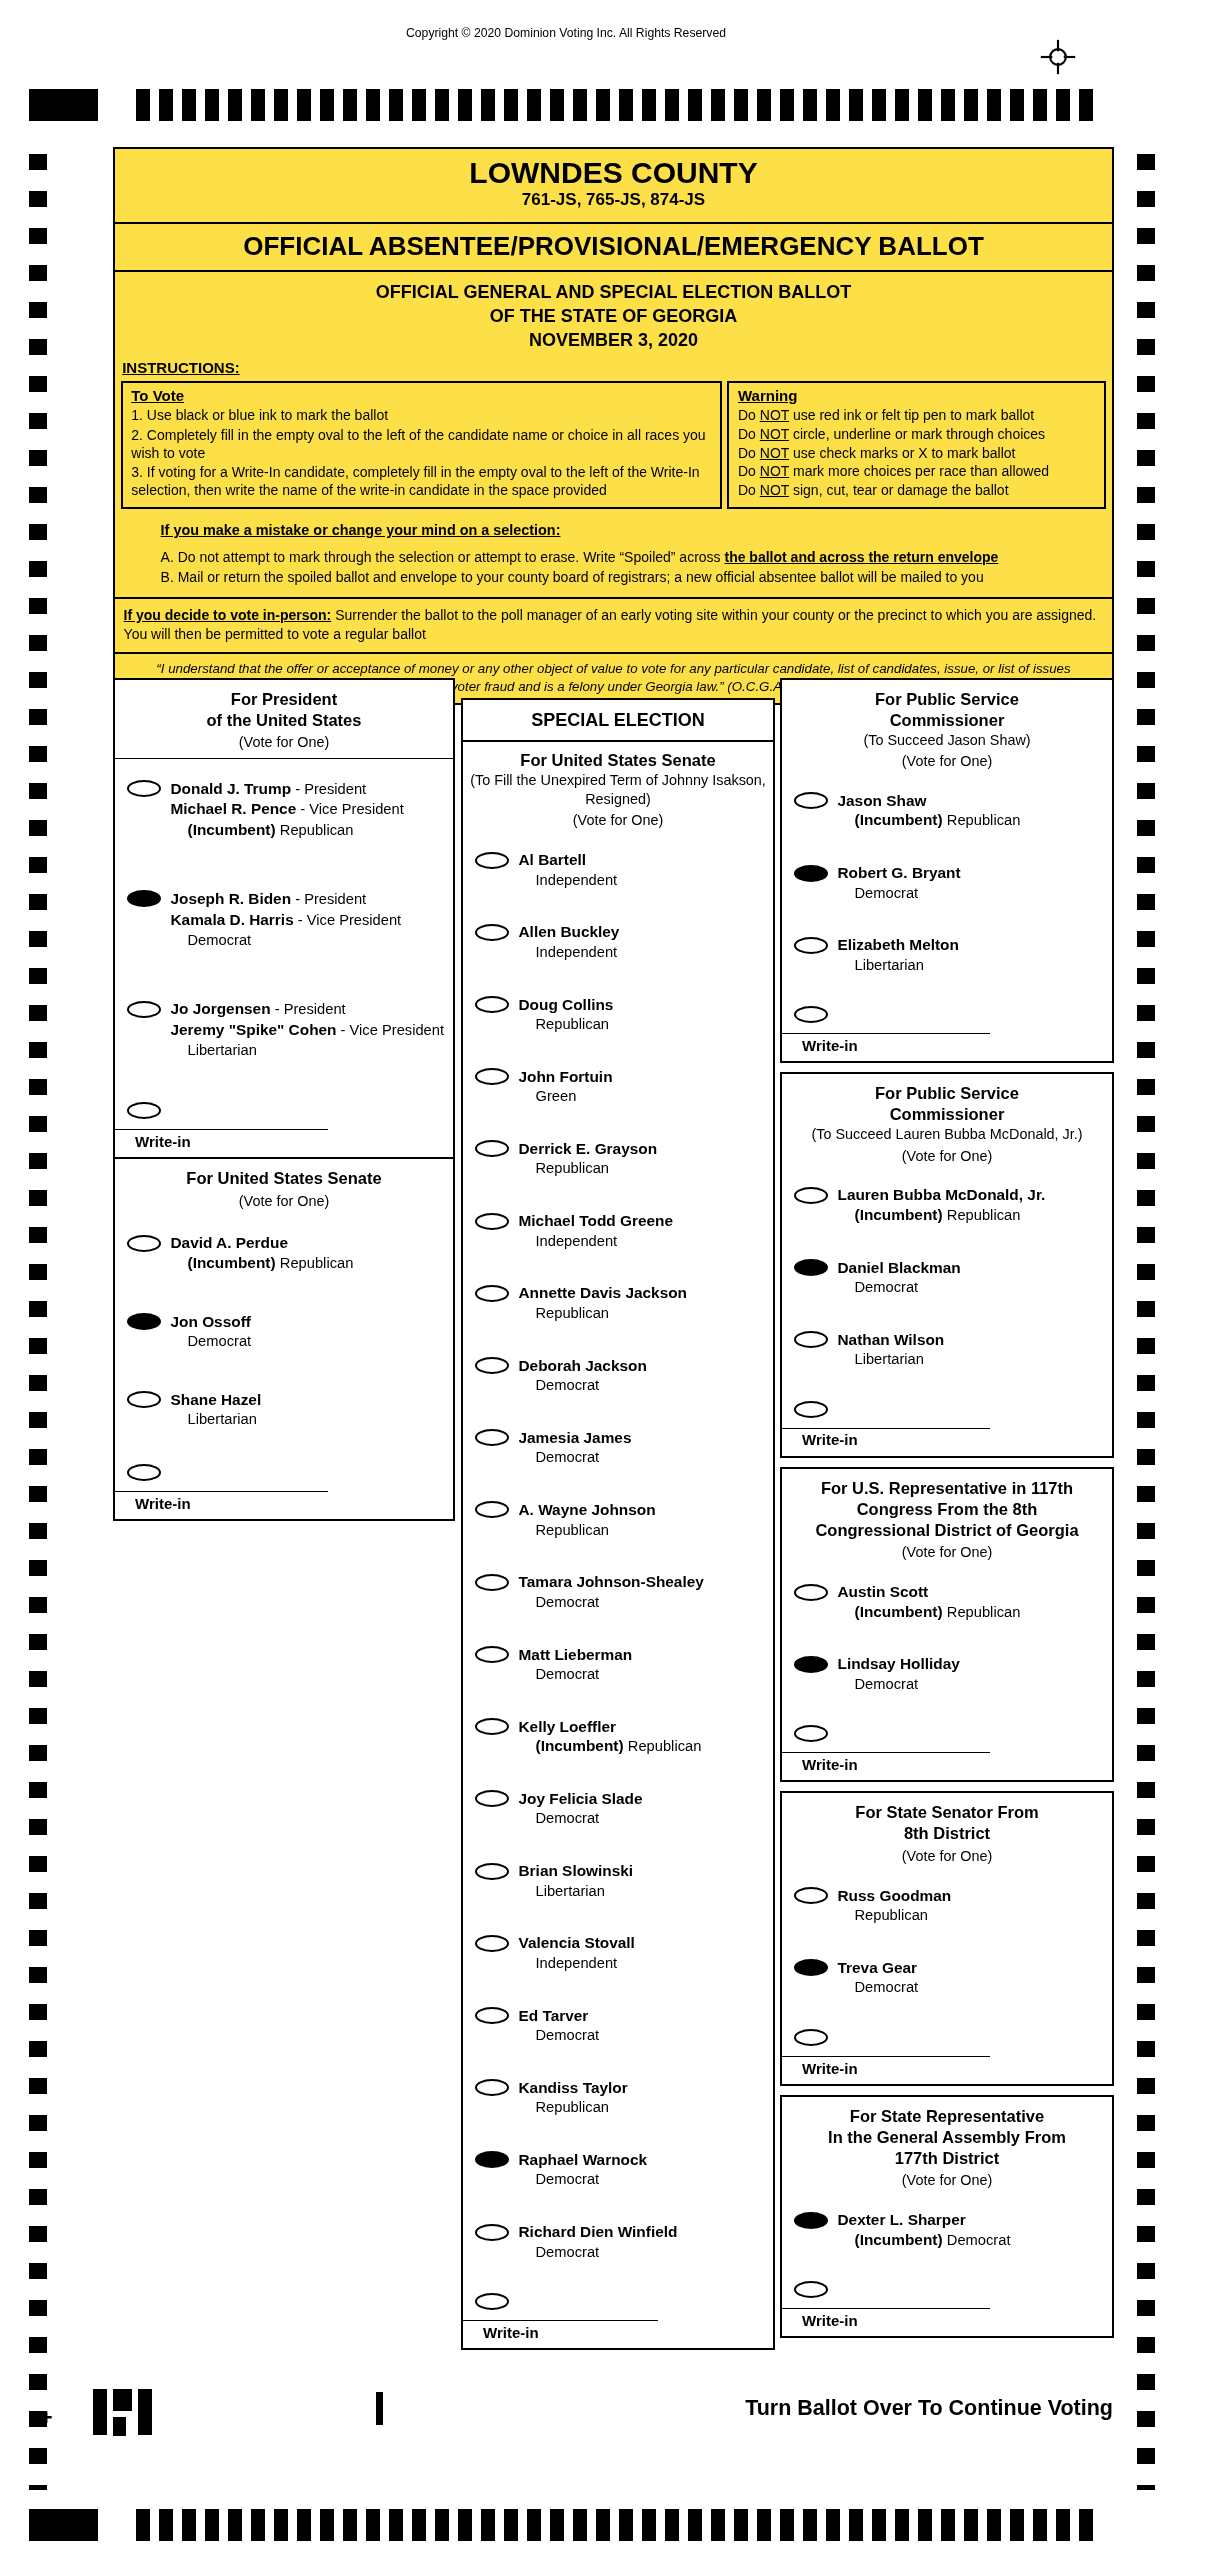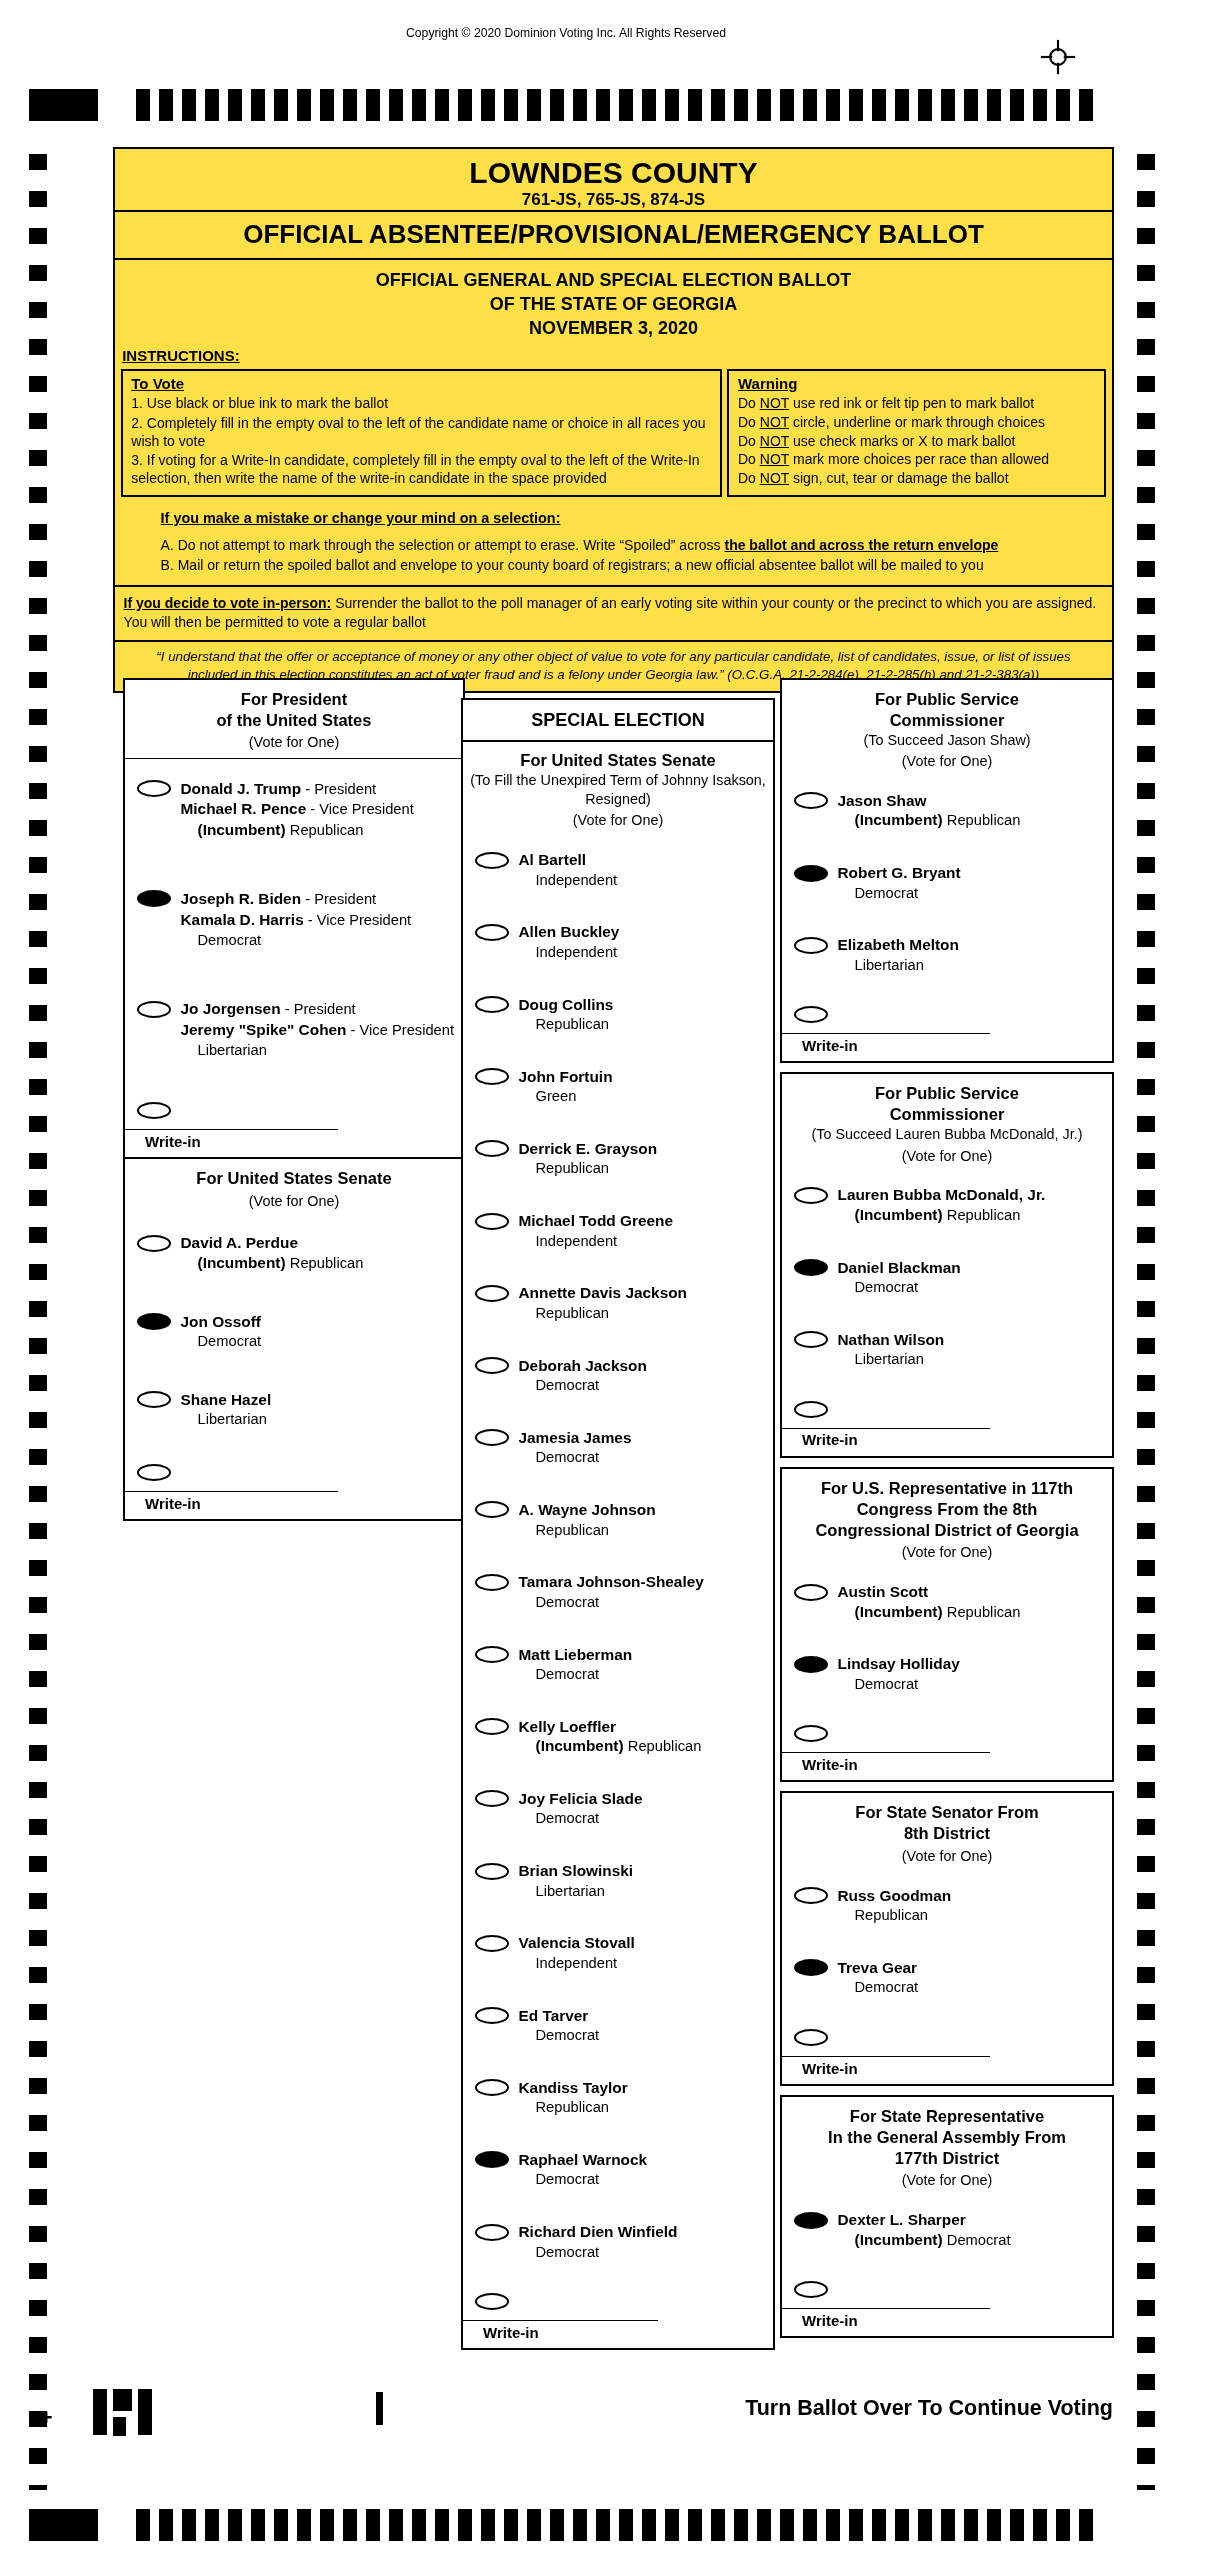--- a/index.html
+++ b/index.html
@@ -18,21 +18,21 @@
   .t-top { top:89px; } .t-bottom { top:2509px; }
   .tb-tl { left:29px; top:89px; width:69px; height:32px; }
   .tb-bl { left:29px; top:2509px; width:69px; height:32px; }
   .t-left, .t-right { position:absolute; top:154px; width:18px; height:2336px;
     background:repeating-linear-gradient(180deg,#000 0 16px,transparent 16px 37px); }
   .t-left { left:29px; } .t-right { left:1137px; }
 
   
   .headbox { position:absolute; left:113px; top:147px; width:1001px; border:2.2px solid #000; background:#fde047; }
   .county { font-size:30px; font-weight:bold; text-align:center; padding-top:7.2px; line-height:34px; }
-  .ids { font-size:17px; font-weight:bold; text-align:center; padding-bottom:0; }
+  .ids { font-size:17px; font-weight:bold; text-align:center; padding-bottom:12px; }
   .hr { border-top:2.2px solid #000; }
   .btype { font-size:26px; font-weight:bold; text-align:center; padding:7.2px 0; }
   .elines { padding:8.6px 0 4.3px; }
   .eline { font-size:18px; font-weight:bold; text-align:center; line-height:24px; }
   .insr-label { font-size:15px; font-weight:bold; text-decoration:underline; padding:2.9px 7.2px 2.9px; }
   .iboxes { display:flex; gap:5.7px; margin:1.4px 5.7px 7.2px; align-items:stretch;border-radius:30px; }
   .tovote { width:601px; border:2.2px solid #000; padding:4.3px 8.6px 7.2px; }
   .warning { flex:1; border:2.2px solid #000; padding:4.3px 8.6px 7.2px; }
   .ibox-title { font-weight:bold; text-decoration:underline; font-size:15px; margin-bottom:2.2px; }
   .tv-item { font-size:14px; line-height:18px; margin:1.4px 0; }
@@ -41,21 +41,21 @@
   .mistake { padding:4.3px 8.6px 8.6px; font-size:14px; line-height:18.7px;margin-left:37px; }
   .m-title { font-weight:bold; text-decoration:underline; font-size:14.4px; margin-bottom:8.6px; }
   .m-item { margin:1.4px 0; }
   .m-bu { font-weight:bold; text-decoration:underline; }
   .inperson { border-top:2.2px solid #000; padding:7.2px 8.6px 8.6px; font-size:14px; line-height:18.7px; }
   .ip-title { font-weight:bold; text-decoration:underline; }
   .oath { border-top:2.2px solid #000; font-style:italic; text-align:center; font-size:13.3px; line-height:18px; padding:5.7px 21.5px 7.2px; }
 
   
   .col { position:absolute; top:678px; }
-  #col1 { left:113px; width:342px;margin-left:10px; }
+  #col1 { left:113px; width:342px; }
   #col2 { left:461px; width:314px; top:698px; }
   #col3 { left:780px; width:334px; }
   .contest { border:2.2px solid #000; background:#fff; width:100%; }
   #col1 .contest + .contest { margin-top:-2.2px; }
   #col3 .contest { margin-bottom:9.3px; }
   .banner { font-size:18px; font-weight:bold; text-align:center; padding:10px 0 8.6px; border-bottom:2.2px solid #000; }
   .c-title { text-align:center; padding:8.6px 4.3px 5.7px; }
   .ct-line { font-size:16.5px; font-weight:bold; line-height:21px; }
   .ct-sub { font-size:14.4px; line-height:18.7px; }
   .ct-vote { font-size:14.4px; line-height:18.7px; margin-top:2.9px; }

